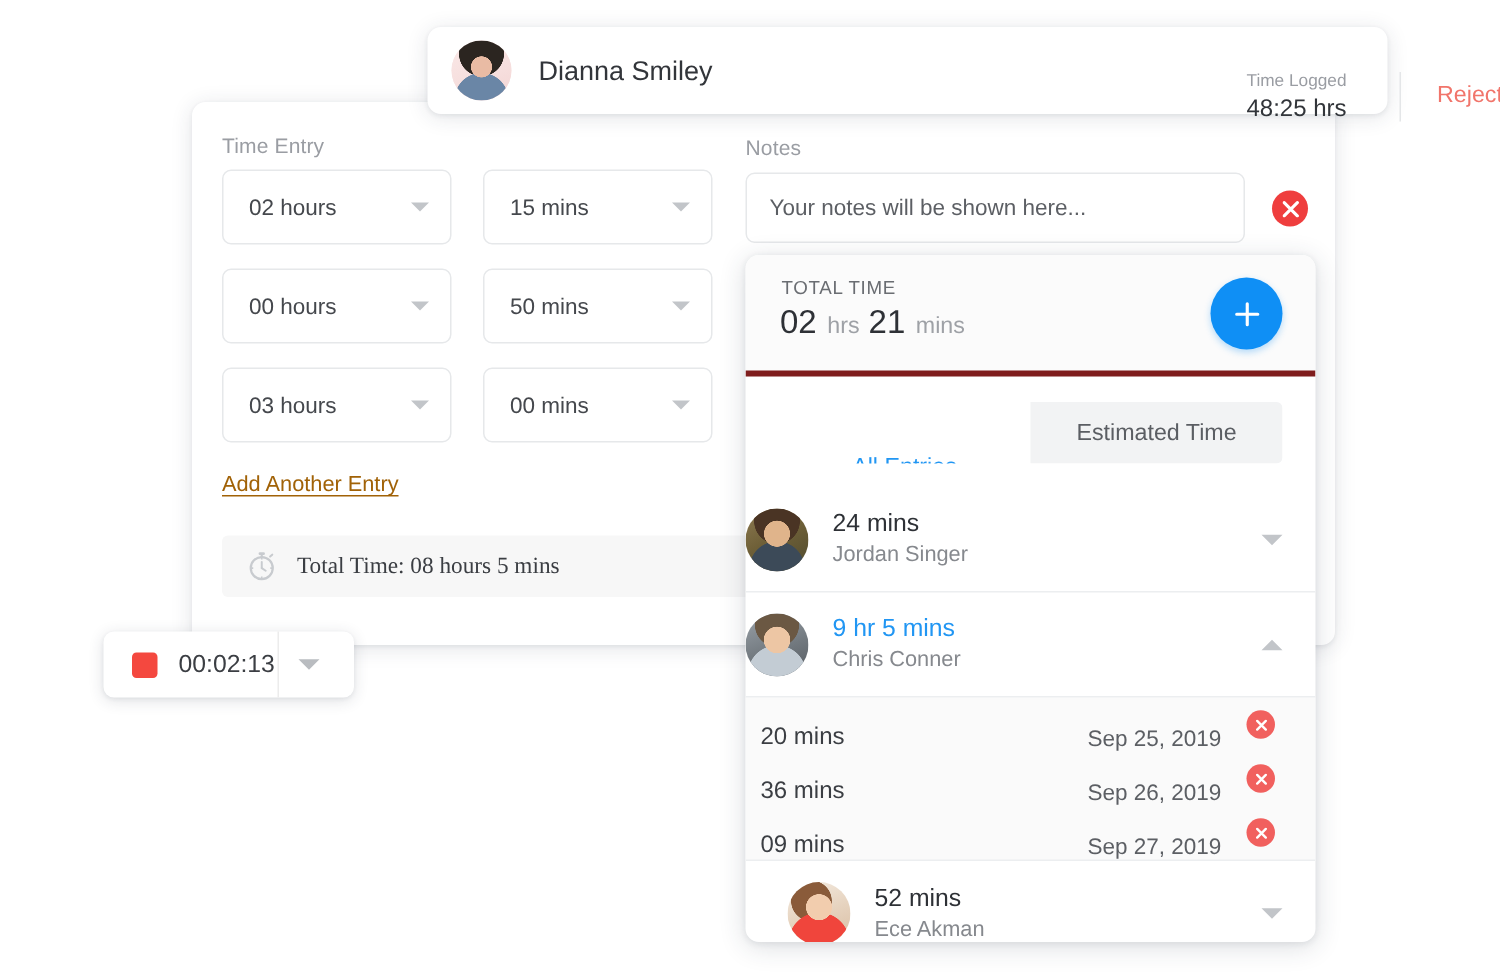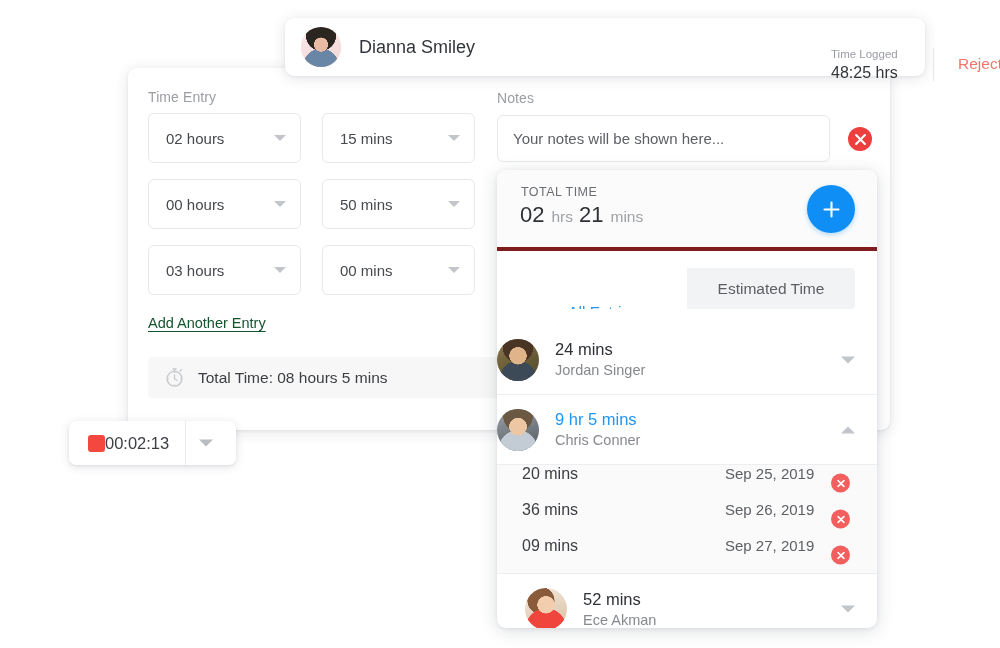--- a/index.html
+++ b/index.html
@@ -56,34 +56,34 @@
     transform:translateY(-50%);
   }
   .sel.h{left:148px;}
   .sel.m{left:322px;}
   .r1{top:113px;}
   .r2{top:179px;}
   .r3{top:245px;}
 
   #add-another{
     position:absolute;left:148px;top:315px;
-    font-size:14.5px;color:#14532d;
+    font-size:14.5px;color:#a16207;
     text-decoration:underline;
     text-underline-offset:3px;
     cursor:pointer;
   }
 
   #total-time-bar{
     position:absolute;left:148px;top:357px;width:353px;height:41px;
     background:#f7f7f7;border-radius:4px;
     display:flex;align-items:center;
     box-sizing:border-box;padding-left:16px;
   }
   #total-time-bar .txt{
-    font-size:15.5px;color:#3b3e43;margin-left:13px;
+    font-size:15.5px;color:#3b3e43;margin-left:13px;font-family:Liberation Serif, serif;
   }
   .stopwatch{width:21px;height:21px;flex:0 0 21px;}
 
   
   #notes-input{
     position:absolute;left:497px;top:115px;width:333px;height:47px;
     background:#fff;border:1px solid #e6e8ea;border-radius:6px;
     box-sizing:border-box;
     font-size:15px;color:#5c5f64;
     padding-left:15px;
@@ -198,22 +198,22 @@
     border-right:7px solid transparent;
     border-top:7px solid #c2c5c9;
   }
   .entry-row .chev.up{
     border-top:none;
     border-bottom:7px solid #c2c5c9;
   }
 
   .sub-list{background:#fafafa;border-bottom:1px solid #eceef0;}
   .sub-row{
-    position:relative;height:36px;display:flex;align-items:flex-start;
-    padding-left:25px;box-sizing:border-box;
+    position:relative;height:36px;display:flex;align-items:flex-end;
+    padding-left:10px;box-sizing:border-box;
   }
   .sub-row .sdur{font-size:16px;color:#3b3e43;width:120px;}
   .sub-row .sdate{font-size:15px;color:#5c5f64;position:absolute;left:228px;}
   .sub-row .sdel{
     position:absolute;right:27px;top:50%;transform:translateY(-50%);
     width:19px;height:19px;background:#f1605e;
   }
   .sub-row .sdel svg{width:8px;height:8px;}
 
   
@@ -221,21 +221,21 @@
     left:69px;top:421px;width:167px;height:44px;
     border-radius:7px;
     display:flex;align-items:center;
     box-shadow:0 2px 10px rgba(40,50,70,.14), 0 1px 3px rgba(40,50,70,.07);
   }
   #timer-stop{
     width:17px;height:17px;border-radius:3px;background:#f4483f;
     margin-left:19px;flex:0 0 17px;cursor:pointer;
   }
   #timer-value{
-    font-size:16.5px;color:#3b3e43;
+    margin-left:14px;font-size:16.5px;color:#3b3e43;
     font-family:"Liberation Sans", sans-serif;
     text-align:right;
   }
   #timer-sep{
     position:absolute;left:116px;top:0;width:1px;height:44px;background:#ececec;
   }
   #timer-caret{
     position:absolute;right:23px;top:50%;transform:translateY(-50%);
     width:0;height:0;
     border-left:7px solid transparent;

